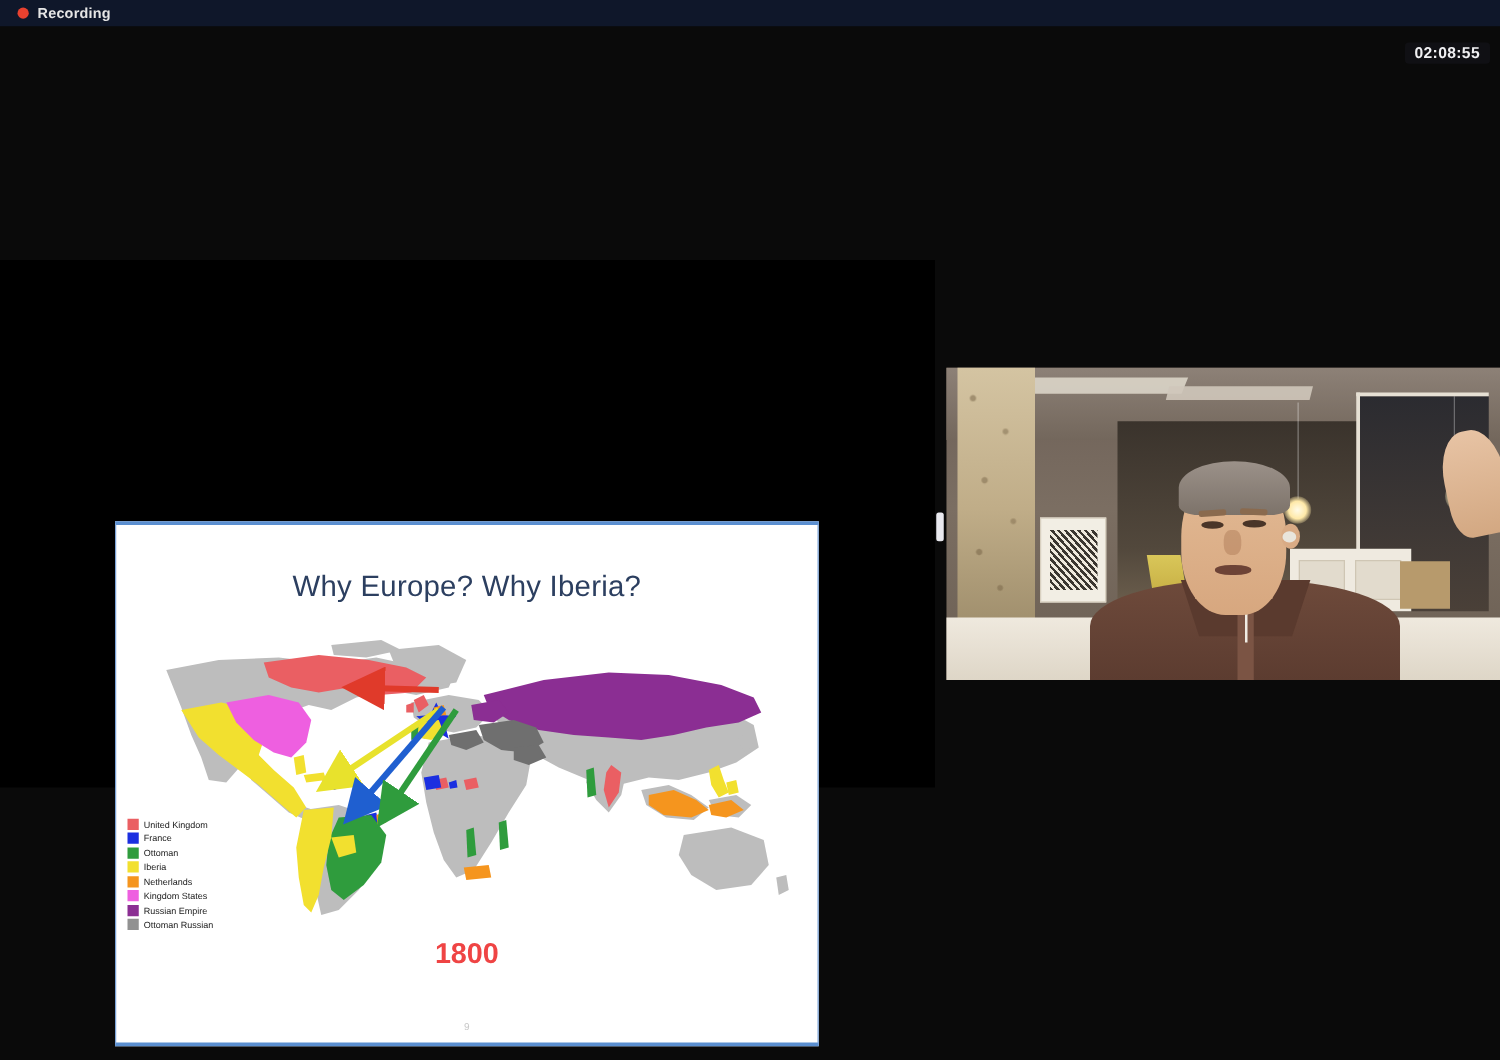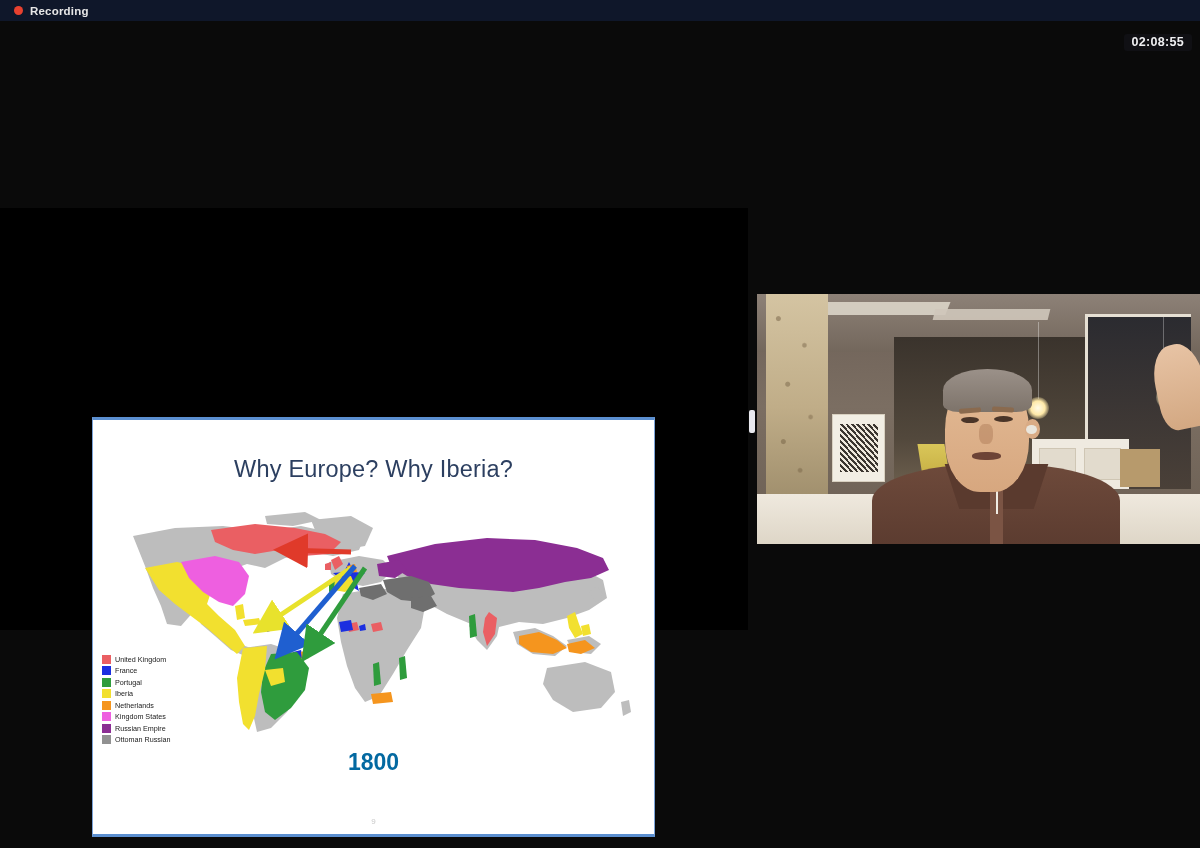--- a/index.html
+++ b/index.html
@@ -70,21 +70,21 @@
     text-align: center;
     color: #2c3f60;
     font-size: 23.5px;
     font-weight: 400;
     letter-spacing: .2px;
   }
   .slide-year {
     position: absolute;
     top: 329px; left: 0; width: 100%;
     text-align: center;
-    color: #0369a1;
+    color: #ef4444;
     font-size: 23px;
     font-weight: bold;
   }
   .slide-pagenum {
     position: absolute;
     top: 397px; left: 0; width: 100%;
     text-align: center;
     color: #c8c8c8;
     font-size: 8px;
   }
@@ -406,21 +406,21 @@
         <div class="legend-row">
           <span class="legend-swatch" style="background:#ea5f63"></span>
           <span class="legend-label">United Kingdom</span>
         </div>
         <div class="legend-row">
           <span class="legend-swatch" style="background:#1b2fe0"></span>
           <span class="legend-label">France</span>
         </div>
         <div class="legend-row">
           <span class="legend-swatch" style="background:#2f9c3d"></span>
-          <span class="legend-label">Portugal</span>
+          <span class="legend-label">Ottoman</span>
         </div>
         <div class="legend-row">
           <span class="legend-swatch" style="background:#f2e02f"></span>
           <span class="legend-label">Iberia</span>
         </div>
         <div class="legend-row">
           <span class="legend-swatch" style="background:#f5951e"></span>
           <span class="legend-label">Netherlands</span>
         </div>
         <div class="legend-row">

